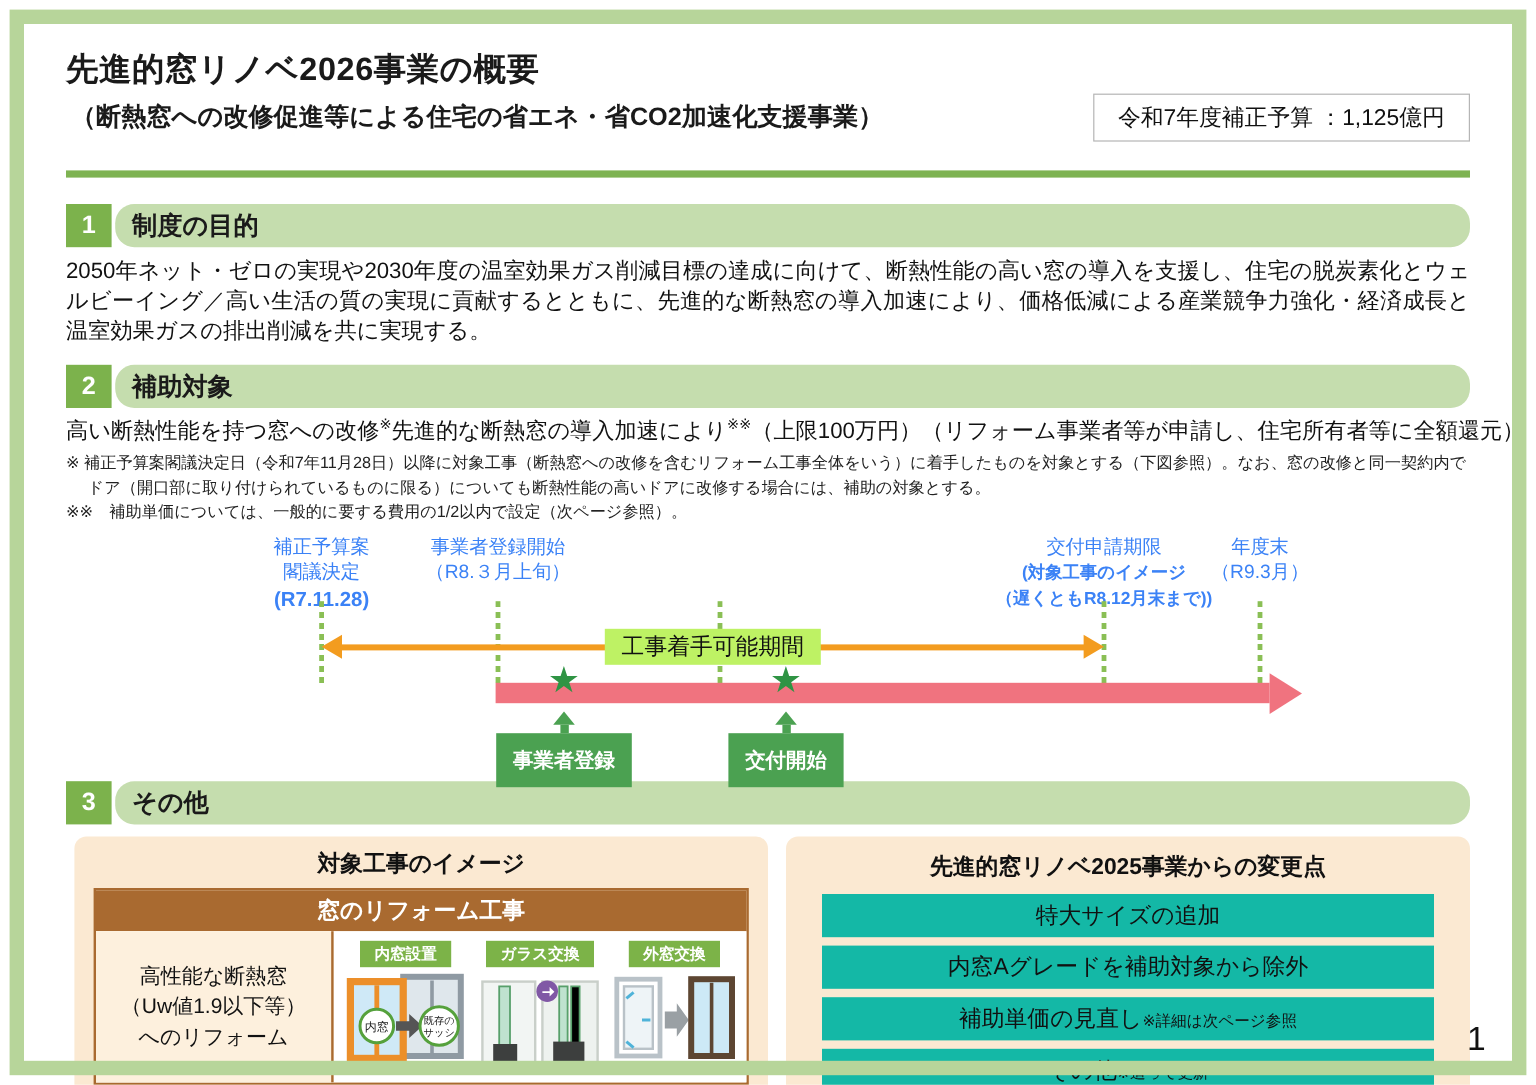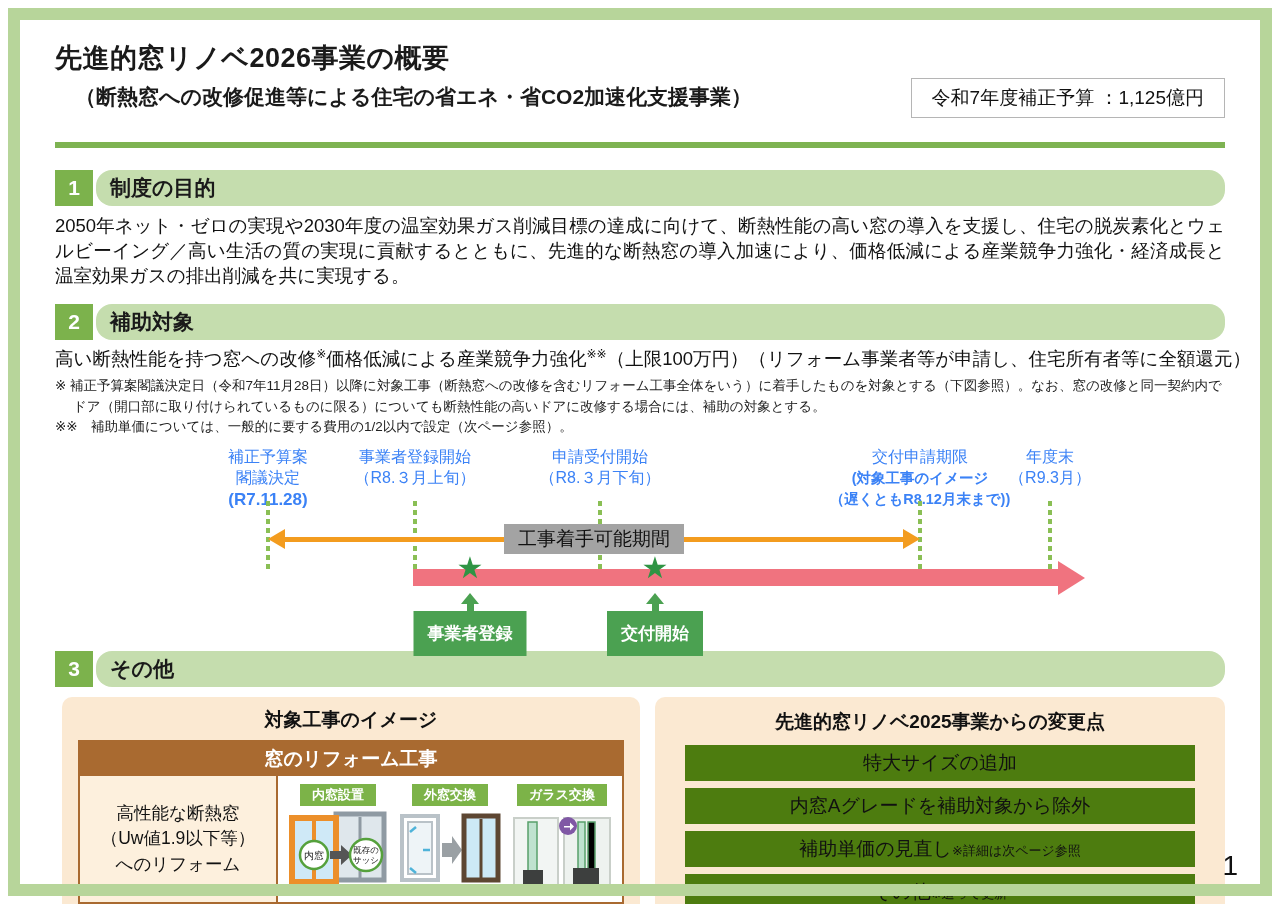--- a/index.html
+++ b/index.html
@@ -3,21 +3,21 @@
 <meta charset="utf-8">
 <style>
   * { margin:0; padding:0; box-sizing:border-box; }
   body { background:#fff; font-family:"Liberation Sans","DejaVu Sans",sans-serif; }
   .page { position:relative; width:1280px; height:904px; background:#fff; overflow:hidden; }
   .frame { position:absolute; top:8px; left:8px; right:8px; bottom:8px; border:12px solid #b7d59a; pointer-events:none; z-index:40; }
 
   
   .header { position:relative; margin:40px 55px 0; height:94px; }
   .title { font-size:27px; font-weight:bold; color:#1a1a1a; letter-spacing:0.5px; }
-  .subtitle { font-size:21px; font-weight:bold; color:#1a1a1a; margin:7px 0 0 20px; }
+  .subtitle { font-size:21px; font-weight:bold; color:#1a1a1a; margin:7px 0 0 4px; }
   .budget { position:absolute; right:0; top:38px; border:1px solid #b5b5b5; padding:6px 20px; font-size:19px; color:#111; background:#fff; }
   .divider { height:6px; background:#7eb352; margin:8px 55px 0; }
 
   
   .sec { display:flex; align-items:stretch; margin:22px 55px 0; height:36px; }
   .sec-num { width:38px; background:#7cb24c; color:#fff; font-size:21px; font-weight:bold; display:flex; align-items:center; justify-content:center; }
   .sec-title { flex:1; background:#c5ddae; margin-left:3px; display:flex; align-items:center; padding-left:14px; font-size:21px; font-weight:bold; color:#1a1a1a;border-radius:16px; }
   .sec.mt16 { margin-top:16px; }
   .sec.mt12 { margin-top:12px; }
 
@@ -31,21 +31,21 @@
   .timeline { position:relative; margin:6px 55px 0; height:196px; }
   .ms { position:absolute; top:4px; transform:translateX(-50%); text-align:center; color:#3b82f6; font-size:16px; line-height:1.3; white-space:nowrap; z-index:1; }
   .ms b.date { font-size:17px; font-weight:bold; }
   .ms .subbold { font-size:14.5px; font-weight:bold; }
   .dot { position:absolute; width:4px; top:58px; height:70px;
          background:repeating-linear-gradient(to bottom,#8abf55 0 5px,transparent 5px 9px); z-index:1; }
   .span-arrow { position:absolute; left:213px; width:652px; top:86px; height:20px; z-index:2; }
   .span-line { position:absolute; left:8px; right:8px; top:8px; height:5px; background:#f39c1f; }
   .head-l { position:absolute; left:0; top:0; width:0; height:0; border-top:10px solid transparent; border-bottom:10px solid transparent; border-right:17px solid #f39c1f; }
   .head-r { position:absolute; right:0; top:0; width:0; height:0; border-top:10px solid transparent; border-bottom:10px solid transparent; border-left:17px solid #f39c1f; }
-  .span-label { position:absolute; left:50%; top:10px; transform:translate(-50%,-50%); background:#a3a3a3; padding:2px 14px; font-size:19px; color:#111; white-space:nowrap; }
+  .span-label { position:absolute; left:50%; top:10px; transform:translate(-50%,-50%); background:#bef264; padding:2px 14px; font-size:19px; color:#111; white-space:nowrap; }
   .pink-body { position:absolute; left:358px; width:645px; top:126px; height:17px; background:#f0737f; z-index:2; }
   .pink-head { position:absolute; left:1003px; top:118px; width:0; height:0; border-top:17px solid transparent; border-bottom:17px solid transparent; border-left:27px solid #f0737f; z-index:2; }
   .star { position:absolute; top:110px; transform:translateX(-50%); font-size:30px; line-height:1; color:#2f9444; z-index:3; }
   .uparrow { position:absolute; top:150px; transform:translateX(-50%); z-index:3; }
   .uparrow .tri { width:0; height:0; border-left:9px solid transparent; border-right:9px solid transparent; border-bottom:11px solid #4ba151; }
   .uparrow .stem { width:7px; height:7px; background:#4ba151; margin:0 auto; }
   .marker { position:absolute; top:168px; transform:translateX(-50%); background:#4ba151; color:#fff; font-size:17px; font-weight:bold; padding:11px 14px; white-space:nowrap; z-index:3; }
 
   
   .bottom { display:flex; gap:15px; margin:10px 55px 0 62px; }
@@ -55,21 +55,21 @@
   .wtable-head { background:#a96a30; color:#fff; font-size:19px; font-weight:bold; text-align:center; padding:4px 0; }
   .wtable-row { display:flex; background:#fff; }
   .wcell-l { width:198px; background:#fdf0dd; border-right:2px solid #a96a30; display:flex; flex-direction:column; justify-content:center; text-align:center; font-size:17.5px; color:#111; line-height:1.45; }
   .wcell-r { flex:1; display:flex; gap:8px; padding:8px 8px 6px; }
   .wcol { flex:1; display:flex; flex-direction:column; align-items:center; }
   .tag { background:#7cb348; color:#fff; font-size:13px; font-weight:bold; padding:2px 12px; margin-bottom:4px; white-space:nowrap; }
   .illus { width:104px; height:86px; }
 
   .chgbox { width:570px; background:#fbe9d2; border-radius:10px; padding:10px 0 12px; }
   .chgbox-title { text-align:center; font-size:19px; font-weight:bold; color:#111; margin:2px 0 10px; }
-  .chg-row { background:#4d7c0f; margin:7px 30px; text-align:center; padding:5px 0; font-size:19px; color:#111; }
+  .chg-row { background:#14b8a6; margin:7px 30px; text-align:center; padding:5px 0; font-size:19px; color:#111; }
   .chg-note { font-size:13px; }
 
   .pagenum { position:absolute; right:42px; bottom:22px; font-size:28px; color:#111; z-index:45; }
 </style>
 </head>
 <body>
 
 <div class="page">
   <div class="frame"></div>
 
@@ -84,40 +84,36 @@
     <div class="sec-num">1</div>
     <div class="sec-title">制度の目的</div>
   </div>
   <div class="s1-body">2050年ネット・ゼロの実現や2030年度の温室効果ガス削減目標の達成に向けて、断熱性能の高い窓の導入を支援し、住宅の脱炭素化とウェルビーイング／高い生活の質の実現に貢献するとともに、先進的な断熱窓の導入加速により、価格低減による産業競争力強化・経済成長と温室効果ガスの排出削減を共に実現する。</div>
 
   <div class="sec mt16">
     <div class="sec-num">2</div>
     <div class="sec-title">補助対象</div>
   </div>
   <div class="s2-body">
-    <span>高い断熱性能を持つ窓への改修</span><span class="sup">※</span><span>価格低減による産業競争力強化</span><span class="sup">※※</span><span>（上限100万円）（リフォーム事業者等が申請し、住宅所有者等に全額還元）</span>
+    <span>高い断熱性能を持つ窓への改修</span><span class="sup">※</span><span>先進的な断熱窓の導入加速により</span><span class="sup">※※</span><span>（上限100万円）（リフォーム事業者等が申請し、住宅所有者等に全額還元）</span>
   </div>
   <div class="notes">
     <div class="note-hang">※ 補正予算案閣議決定日（令和7年11月28日）以降に対象工事（断熱窓への改修を含むリフォーム工事全体をいう）に着手したものを対象とする（下図参照）。なお、窓の改修と同一契約内でドア（開口部に取り付けられているものに限る）についても断熱性能の高いドアに改修する場合には、補助の対象とする。</div>
     <div>※※　補助単価については、一般的に要する費用の1/2以内で設定（次ページ参照）。</div>
   </div>
 
   <div class="timeline">
     <div class="ms" style="left:213px">
       <span>補正予算案</span><br>
       <span>閣議決定</span><br>
       <b class="date">(R7.11.28)</b>
     </div>
     <div class="ms" style="left:360px">
       <span>事業者登録開始</span><br>
       <span>（R8.３月上旬）</span>
-    </div>
-    <div class="ms" style="left:545px">
-      <span>申請受付開始</span><br>
-      <span>（R8.３月下旬）</span>
     </div>
     <div class="ms" style="left:865px">
       <span>交付申請期限</span><br>
       <span class="subbold">(対象工事のイメージ</span><br>
       <span class="subbold">（遅くともR8.12月末まで))</span>
     </div>
     <div class="ms" style="left:995px">
       <span>年度末</span><br>
       <span>（R9.3月）</span>
     </div>
@@ -181,46 +177,46 @@
                 <line x1="28" y1="11" x2="28" y2="72" stroke="#ec8f2a" stroke-width="4"></line>
                 <polygon points="44,41 55,41 55,35 66,45 55,55 55,49 44,49" fill="#555"></polygon>
                 <circle cx="28" cy="45" r="14" fill="#fff" stroke="#55a13c" stroke-width="2.5"></circle>
                 <text x="28" y="49" font-size="10" text-anchor="middle" fill="#222">内窓</text>
                 <circle cx="80" cy="45" r="16" fill="#fff" stroke="#55a13c" stroke-width="2.5"></circle>
                 <text x="80" y="43" font-size="8.5" text-anchor="middle" fill="#222">既存の</text>
                 <text x="80" y="53" font-size="8.5" text-anchor="middle" fill="#222">サッシ</text>
               </svg>
             </div>
             <div class="wcol">
-              <div class="tag">外窓交換</div>
-              <svg class="illus" viewBox="0 0 104 86">
-                <rect x="4" y="6" width="36" height="64" fill="#fff" stroke="#b9c2c8" stroke-width="4"></rect>
-                <rect x="10" y="12" width="24" height="52" fill="#eef4f7" stroke="#b9c2c8" stroke-width="2"></rect>
-                <path d="M12 22 l6 -5" stroke="#4fb3d9" stroke-width="2.5" fill="none"></path>
-                <path d="M12 58 l6 5" stroke="#4fb3d9" stroke-width="2.5" fill="none"></path>
-                <path d="M32 40 l-7 0" stroke="#4fb3d9" stroke-width="2.5" fill="none"></path>
-                <polygon points="44,33 54,33 54,26 64,40 54,54 54,47 44,47" fill="#9aa0a4"></polygon>
-                <rect x="66" y="6" width="34" height="64" fill="#cde9f6" stroke="#5d4632" stroke-width="5"></rect>
-                <line x1="83" y1="9" x2="83" y2="70" stroke="#5d4632" stroke-width="3"></line>
-              </svg>
-            </div>
-            <div class="wcol">
               <div class="tag">ガラス交換</div>
               <svg class="illus" viewBox="0 0 104 86">
                 <rect x="4" y="8" width="44" height="72" fill="#f2f5f3" stroke="#c9cfc9" stroke-width="2"></rect>
                 <rect x="18" y="12" width="9" height="54" fill="#bfe2cf" stroke="#58a06b" stroke-width="1.5"></rect>
                 <rect x="13" y="60" width="20" height="16" fill="#3d3f3e"></rect>
                 <rect x="54" y="8" width="46" height="72" fill="#eef2ef" stroke="#c9cfc9" stroke-width="2"></rect>
                 <rect x="68" y="12" width="7" height="54" fill="#bfe2cf" stroke="#58a06b" stroke-width="1.5"></rect>
                 <rect x="78" y="12" width="7" height="54" fill="#d6ead f" stroke="#58a06b" stroke-width="1.5"></rect>
                 <rect x="63" y="58" width="26" height="18" fill="#3d3f3e"></rect>
                 <circle cx="58" cy="16" r="9" fill="#8058a5"></circle>
                 <polygon points="54,16 60,16 60,12.5 64,16.5 60,20.5 60,17.5 54,17.5" fill="#fff"></polygon>
               </svg>
             </div>
+            <div class="wcol">
+              <div class="tag">外窓交換</div>
+              <svg class="illus" viewBox="0 0 104 86">
+                <rect x="4" y="6" width="36" height="64" fill="#fff" stroke="#b9c2c8" stroke-width="4"></rect>
+                <rect x="10" y="12" width="24" height="52" fill="#eef4f7" stroke="#b9c2c8" stroke-width="2"></rect>
+                <path d="M12 22 l6 -5" stroke="#4fb3d9" stroke-width="2.5" fill="none"></path>
+                <path d="M12 58 l6 5" stroke="#4fb3d9" stroke-width="2.5" fill="none"></path>
+                <path d="M32 40 l-7 0" stroke="#4fb3d9" stroke-width="2.5" fill="none"></path>
+                <polygon points="44,33 54,33 54,26 64,40 54,54 54,47 44,47" fill="#9aa0a4"></polygon>
+                <rect x="66" y="6" width="34" height="64" fill="#cde9f6" stroke="#5d4632" stroke-width="5"></rect>
+                <line x1="83" y1="9" x2="83" y2="70" stroke="#5d4632" stroke-width="3"></line>
+              </svg>
+            </div>
           </div>
         </div>
       </div>
     </div>
 
     <div class="chgbox">
       <div class="chgbox-title">先進的窓リノベ2025事業からの変更点</div>
       <div class="chg-row">
         <span>特大サイズの追加</span><span class="chg-note"></span>
       </div>

